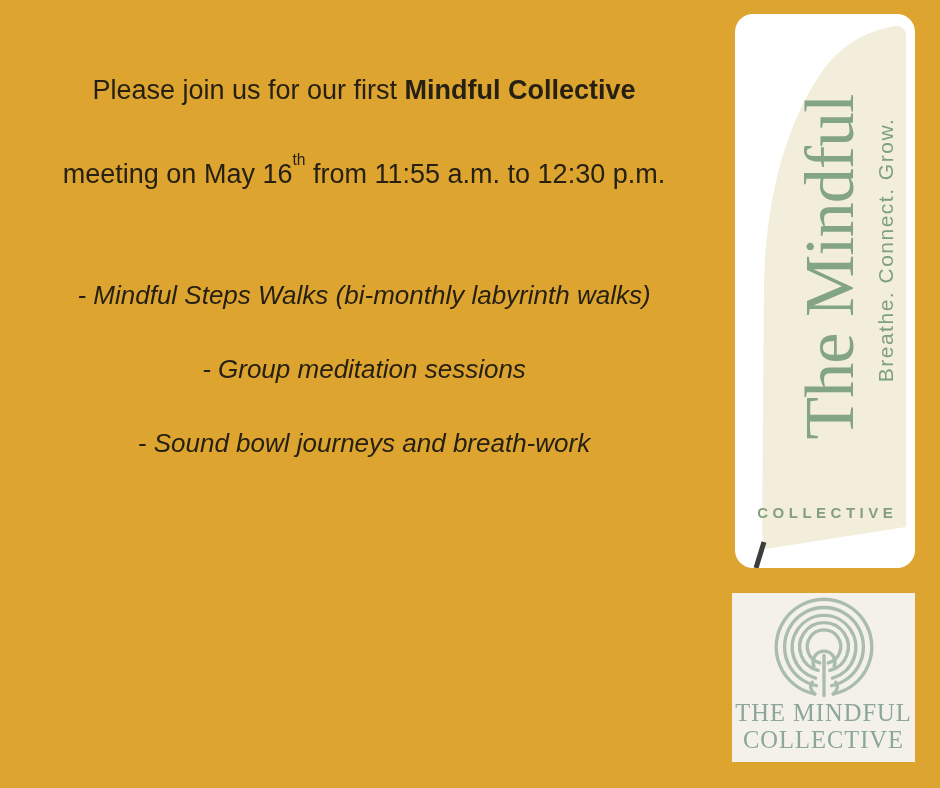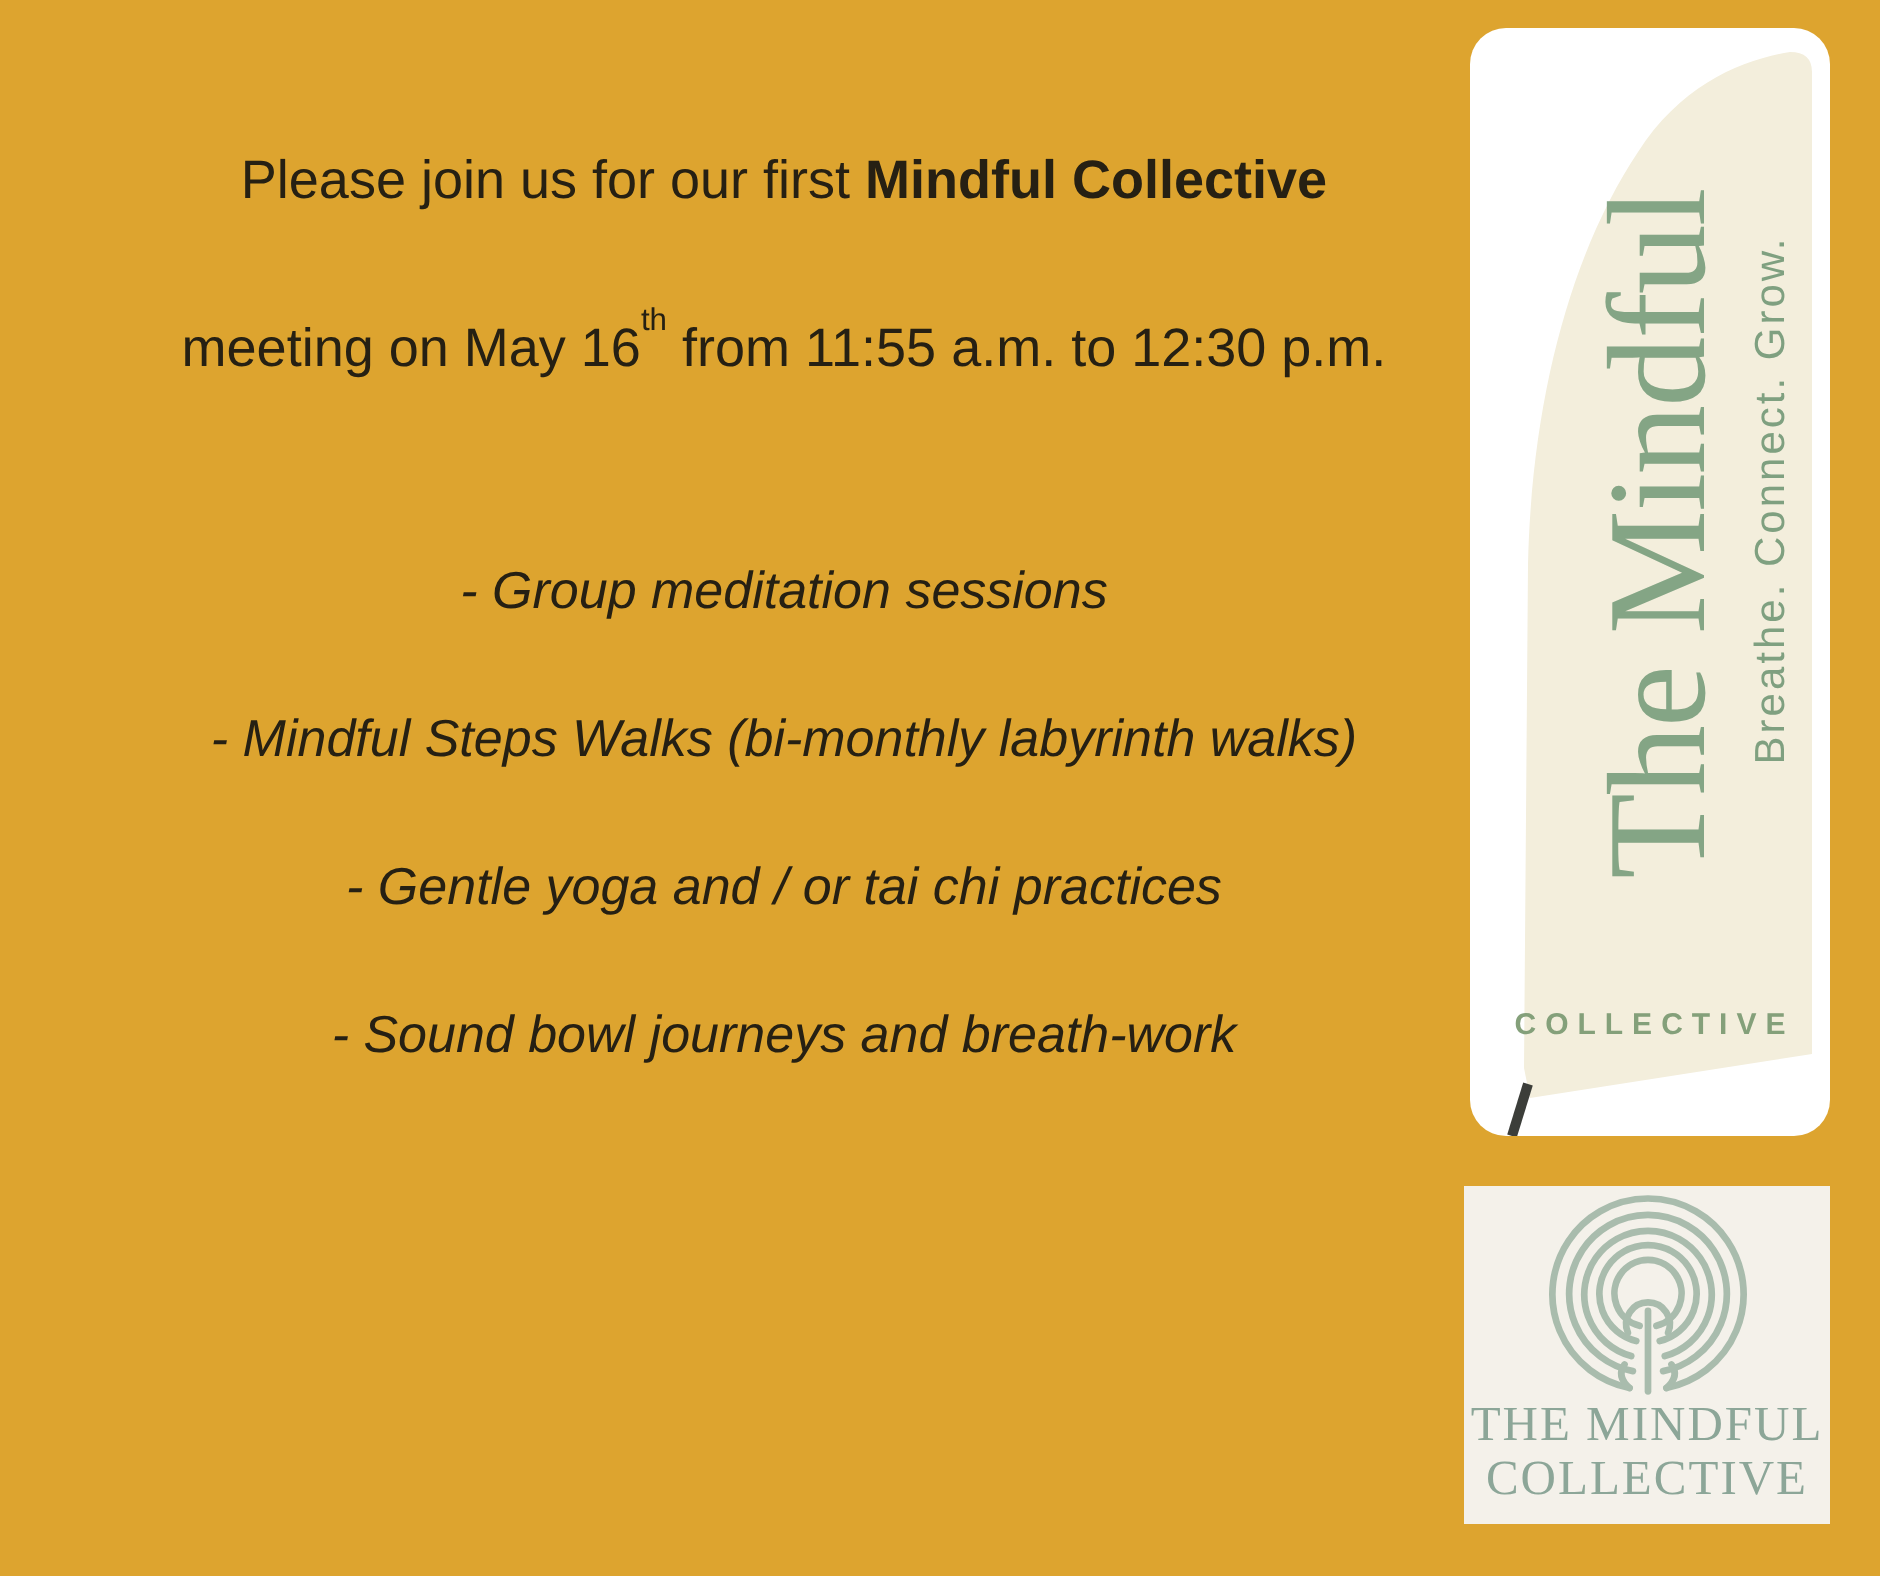--- a/index.html
+++ b/index.html
@@ -10,21 +10,21 @@
     overflow:hidden;
     font-family:"Liberation Sans",sans-serif;
     color:#262013;
   }
   
   .content{
     position:absolute;left:0;top:0;width:728px;
     padding-top:27px;
     text-align:center;
   }
-  .content div{white-space:pre-line;margin-left:28px;}
+  .content div{white-space:pre-line;}
   .intro{font-size:27px;line-height:42px;}
   .intro b{font-weight:bold;}
   sup{font-size:0.58em;position:relative;top:-0.5em;line-height:0;}
   .gather-head{margin-top:15px;font-size:26.5px;line-height:37px;}
   .items{margin-top:3px;font-size:26px;line-height:37px;font-style:italic;}
 
   
   .banner-box{
     position:absolute;left:735px;top:14px;width:180px;height:554px;
     background:#ffffff;border-radius:18px;overflow:hidden;
@@ -66,23 +66,22 @@
 
 <div class="content">
 
   <div class="intro">
     <div><span>Please join us for our first </span><b>Mindful Collective</b></div>
     <div><span>meeting on May 16</span><sup>th</sup><span> from 11:55 a.m. to 12:30 p.m.</span></div>
   </div>
 
 
   <div class="items">
+    <div>- Mindful Steps Walks (bi-monthly labyrinth walks)</div>
     <div>- Group meditation sessions</div>
-    <div>- Mindful Steps Walks (bi-monthly labyrinth walks)</div>
-    <div>- Gentle yoga and / or tai chi practices</div>
     <div>- Sound bowl journeys and breath-work</div>
     
   </div>
 
 </div>
 
 <div class="banner-box">
   <svg class="flag" width="180" height="554" viewBox="0 0 180 554">
     <path d="M160 12 C136 16 106 28 84 62 C52 110 31 182 29 268 L27 520 L30 535 L171 513 L171 22 Q171 12 160 12 Z" fill="#f3eedc"></path>
     <path d="M29 528 L21 554" stroke="#3c3e3a" stroke-width="5" fill="none"></path>

